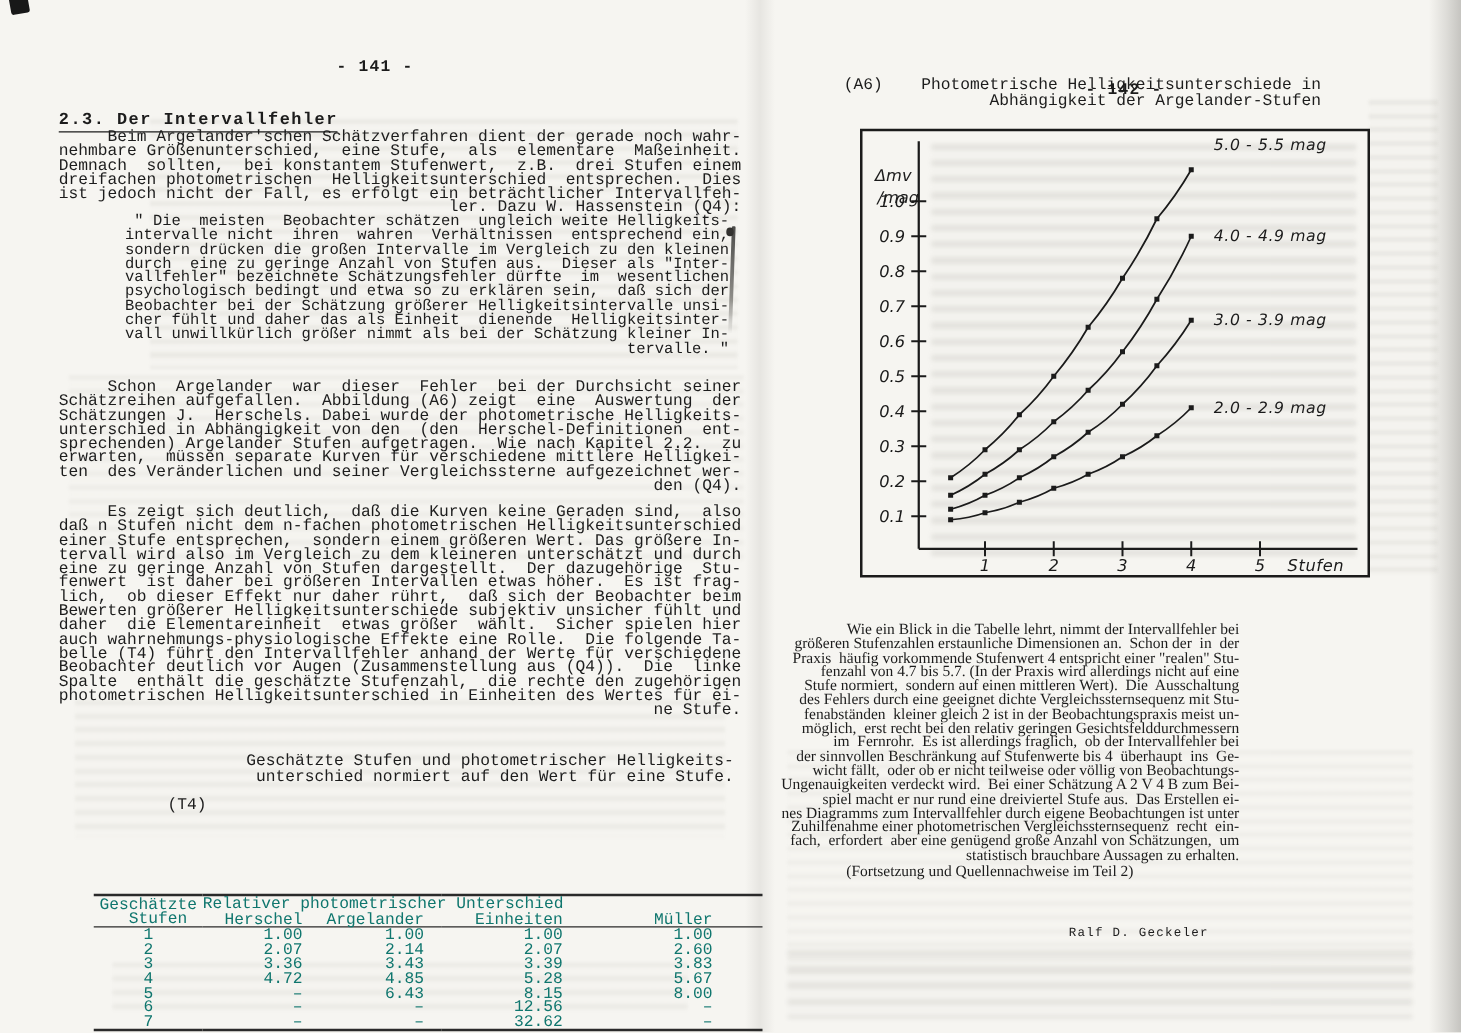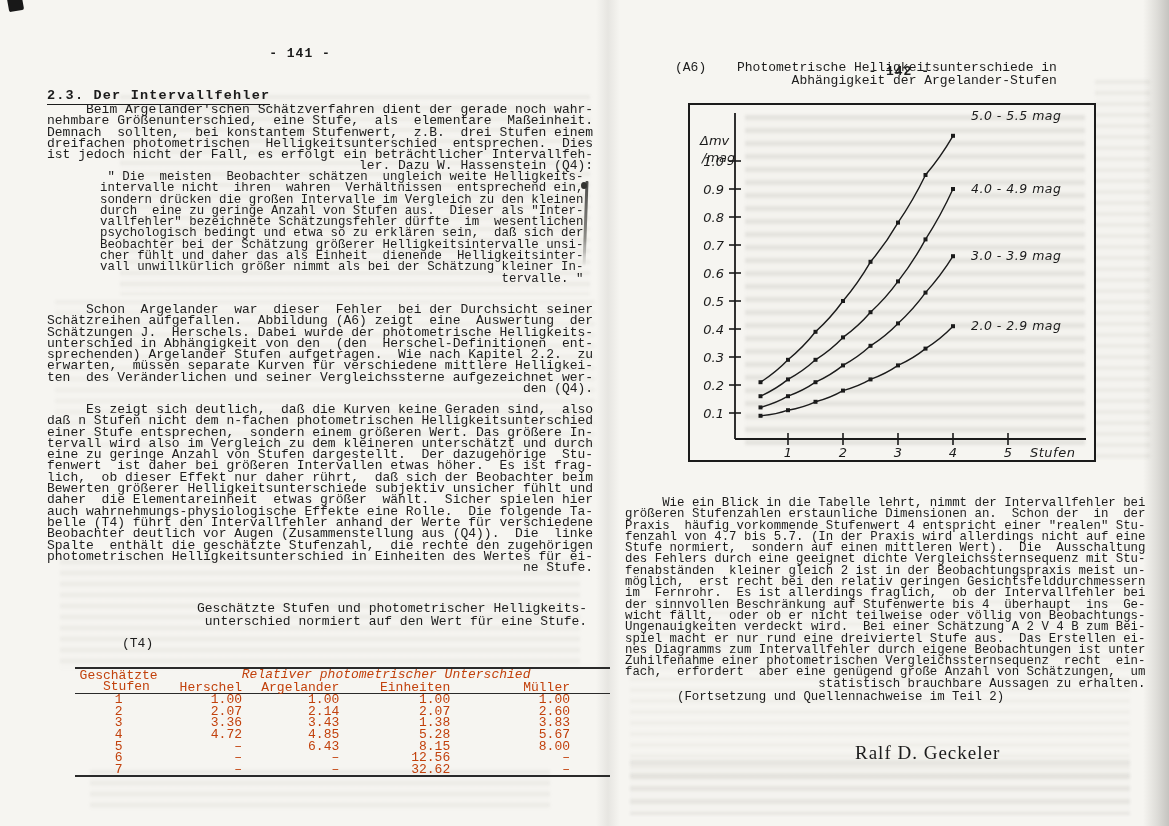--- a/index.html
+++ b/index.html
@@ -6,37 +6,37 @@
   body{
     width:1169px;height:826px;position:relative;overflow:hidden;
     background:#f6f5f1;
     font-family:"Liberation Mono","DejaVu Sans Mono",monospace;
     color:#1c1c1c;
   }
   .abs{position:absolute;}
   .pre{white-space:pre;text-align:right;}
   .body-text{font-size:13px;line-height:11.3px;letter-spacing:0;}
   .quote-text{font-size:12.4px;line-height:11.3px;}
-  .rp-text{font-size:12.4px;line-height:11.3px;}
+  .rp-text{font-size:12.4px;line-height:11.3px;font-family:Liberation Serif, serif;}
   .page-num{font-size:13px;letter-spacing:1px;font-weight:bold;}
   .heading{font-size:13.5px;font-weight:bold;letter-spacing:1.2px;
            border-bottom:1.5px solid #1c1c1c;padding-bottom:1px;}
   .caption{font-size:13px;line-height:12.5px;}
   
-  table.t4{border-collapse:collapse;font-size:13px;color:#c2410c;}
+  table.t4{border-collapse:collapse;font-size:13px;color:#0f766e;margin-top:48px;}
   table.t4 th,table.t4 td{padding:0;font-weight:normal;line-height:11.6px;}
   table.t4{border-top:2px solid #2a2a2a;border-bottom:2px solid #2a2a2a;}
   table.t4 thead{border-bottom:1.5px solid #2a2a2a;}
   table.t4 .c0{width:90px;text-align:center;white-space:pre;}
   table.t4 .c1{width:85px;text-align:right;padding-right:10px;}
   table.t4 .c2{width:90px;text-align:right;padding-right:14px;}
   table.t4 .c3{width:105px;text-align:right;padding-right:22px;}
   table.t4 .c4{width:113px;text-align:right;padding-right:40px;}
   table.t4 thead th{text-align:center;}
-  table.t4 thead .gh{text-align:center;padding-bottom:1px;font-style:italic;}
+  table.t4 thead .gh{text-align:left;padding-bottom:1px;}
   
   .figure-box{border:2px solid #1b1b1b;background:transparent;}
   
   .bleed{
     background:repeating-linear-gradient(180deg,
       rgba(125,122,112,0.16) 0px, rgba(125,122,112,0.16) 4px,
       rgba(125,122,112,0.02) 4px, rgba(125,122,112,0.02) 11px);
     filter:blur(1.4px);
     pointer-events:none;
   }
@@ -113,21 +113,21 @@
 lich,  ob dieser Effekt nur daher rührt,  daß sich der Beobachter beim
 Bewerten größerer Helligkeitsunterschiede subjektiv unsicher fühlt und
 daher  die Elementareinheit  etwas größer  wählt.  Sicher spielen hier
 auch wahrnehmungs-physiologische Effekte eine Rolle.  Die folgende Ta-
 belle (T4) führt den Intervallfehler anhand der Werte für verschiedene
 Beobachter deutlich vor Augen (Zusammenstellung aus (Q4)).  Die  linke
 Spalte  enthält die geschätzte Stufenzahl,  die rechte den zugehörigen
 photometrischen Helligkeitsunterschied in Einheiten des Wertes für ei-
 ne Stufe.</div>
 
-  <div class="abs caption" style="left:122px;top:638px;">(T4)</div>
+  <div class="abs caption" style="left:134px;top:638px;">(T4)</div>
   <div class="abs pre caption" style="left:185px;top:603px;margin-left:12px;">Geschätzte Stufen und photometrischer Helligkeits-
 unterschied normiert auf den Wert für eine Stufe.</div>
 
   <div class="abs" style="left:75px;top:667px;">
     <table class="t4">
       <thead>
         <tr>
           <th class="c0 pre" rowspan="2">Geschätzte
   Stufen</th>
           <th class="gh" colspan="4">Relativer photometrischer Unterschied</th>
@@ -151,21 +151,21 @@
             <td class="c0">2</td>
             <td class="c1">2.07</td>
             <td class="c2">2.14</td>
             <td class="c3">2.07</td>
             <td class="c4">2.60</td>
           </tr>
           <tr>
             <td class="c0">3</td>
             <td class="c1">3.36</td>
             <td class="c2">3.43</td>
-            <td class="c3">1.38</td>
+            <td class="c3">3.39</td>
             <td class="c4">3.83</td>
           </tr>
           <tr>
             <td class="c0">4</td>
             <td class="c1">4.72</td>
             <td class="c2">4.85</td>
             <td class="c3">5.28</td>
             <td class="c4">5.67</td>
           </tr>
           <tr>
@@ -294,14 +294,14 @@
 wicht fällt,  oder ob er nicht teilweise oder völlig von Beobachtungs-
 Ungenauigkeiten verdeckt wird.  Bei einer Schätzung A 2 V 4 B zum Bei-
 spiel macht er nur rund eine dreiviertel Stufe aus.  Das Erstellen ei-
 nes Diagramms zum Intervallfehler durch eigene Beobachtungen ist unter
 Zuhilfenahme einer photometrischen Vergleichssternsequenz  recht  ein-
 fach,  erfordert  aber eine genügend große Anzahl von Schätzungen,  um
 statistisch brauchbare Aussagen zu erhalten.</div>
 
   <div class="abs rp-text" style="left:55px;top:692px;margin-left:12px;">(Fortsetzung und Quellennachweise im Teil 2)</div>
 
-  <div class="abs" style="left:245px;top:742px;font-size:19px;letter-spacing:1px;font-family:Liberation Serif, serif;">Ralf D. Geckeler</div>
+  <div class="abs" style="left:245px;top:742px;font-size:10px;letter-spacing:1px;">Ralf D. Geckeler</div>
 </div>
 
 </body></html>

